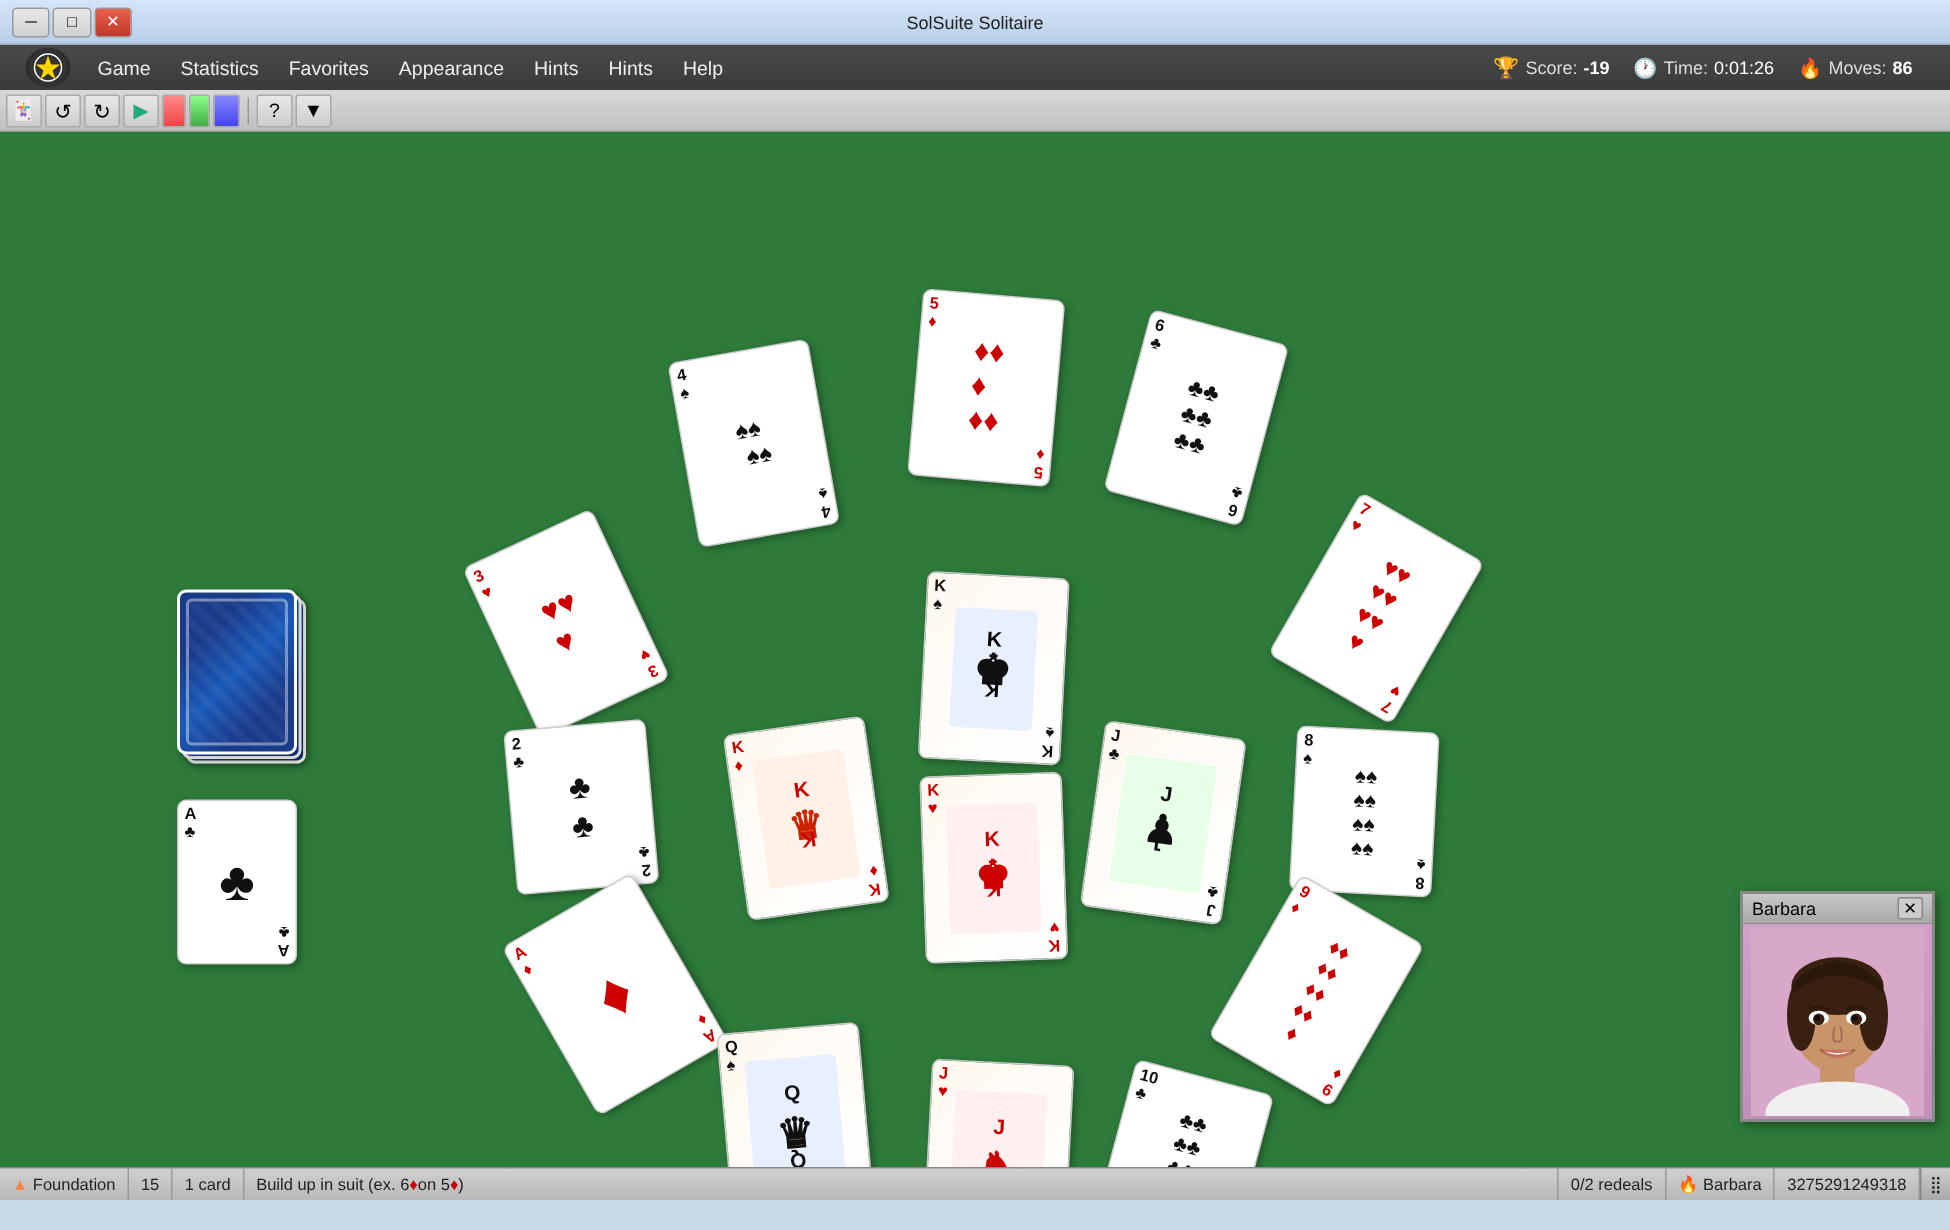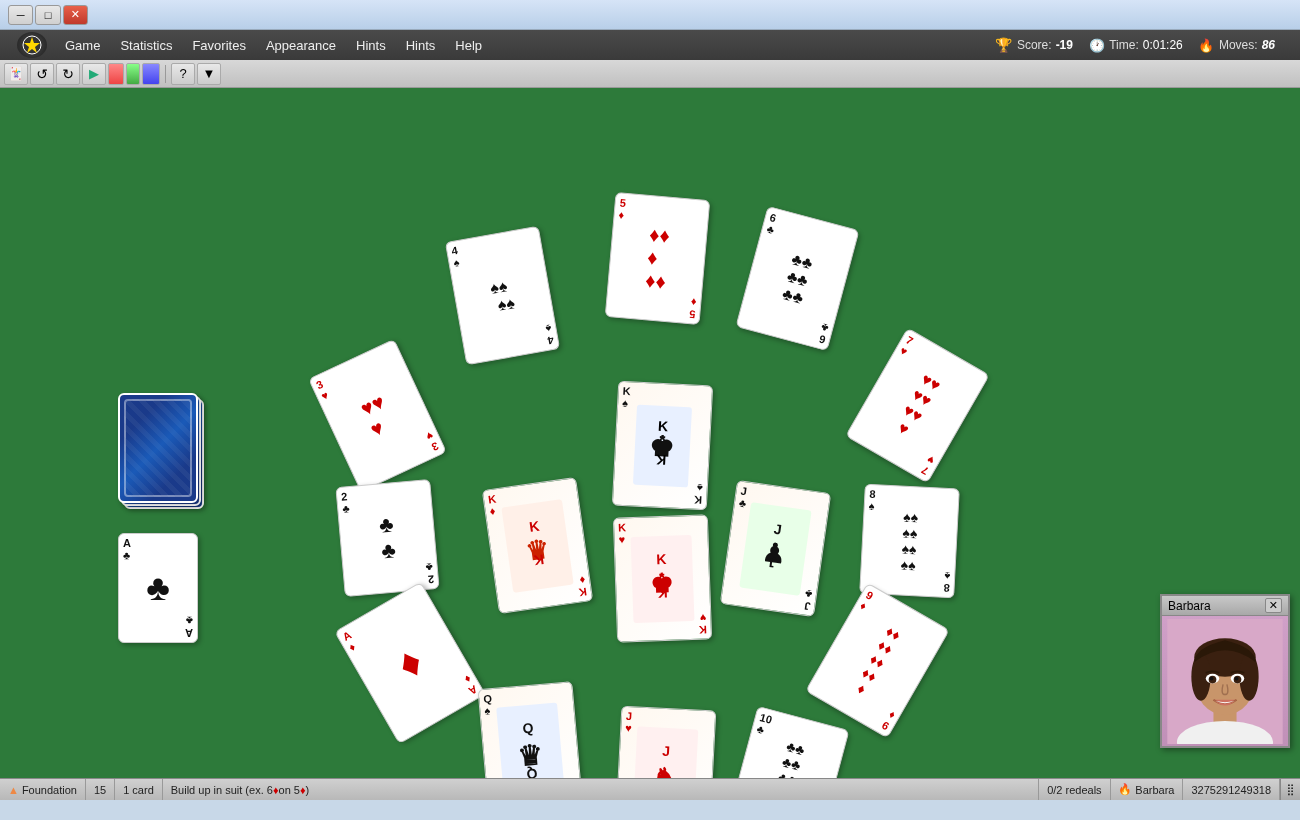--- a/index.html
+++ b/index.html
@@ -192,20 +192,21 @@
   </style>
 </head>
 <body>
 
 <div id="titlebar">
   <div style="width:80px; display:flex; gap:2px;">
     <div class="win-btn">─</div>
     <div class="win-btn">□</div>
     <div class="win-btn close">✕</div>
   </div>
+  <div class="title">SolSuite Solitaire</div>
   <div style="width:80px;"></div>
 </div>
 
 <div id="menubar">
   <div class="logo">
     <svg width="26" height="26" viewBox="0 0 26 26">
       <circle cx="13" cy="13" r="12" fill="#333"></circle>
       <circle cx="13" cy="13" r="9" fill="none" stroke="#fff" stroke-width="1"></circle>
       <path d="M13 5 L15 11 L21 11 L16 15 L18 21 L13 17 L8 21 L10 15 L5 11 L11 11 Z" fill="#ffd700"></path>
     </svg>
@@ -225,21 +226,21 @@
       <span style="color:#fff; font-weight:bold;">-19</span>
     </div>
     <div class="status-item">
       <span style="color:#aaddff; font-size:13px;">🕐</span>
       <span style="color:#ddd;">Time:</span>
       <span style="color:#fff; font-weight:normal;">0:01:26</span>
     </div>
     <div class="status-item">
       <span style="color:#ffcc44; font-size:13px;">🔥</span>
       <span style="color:#ddd;">Moves:</span>
-      <span style="color:#fff; font-weight:bold;font-style:italic;">86</span>
+      <span style="color:#fff; font-weight:bold;">86</span>
     </div>
   </div>
 </div>
 
 <div id="toolbar">
   <div class="tb-btn">🃏</div>
   <div class="tb-btn" style="font-size:14px;">↺</div>
   <div class="tb-btn" style="font-size:14px;">↻</div>
   <div class="tb-btn" style="color:#2a7;">▶</div>
   <div class="tb-btn" style="background:linear-gradient(to top,#e44,#f88); width:16px;"></div>

